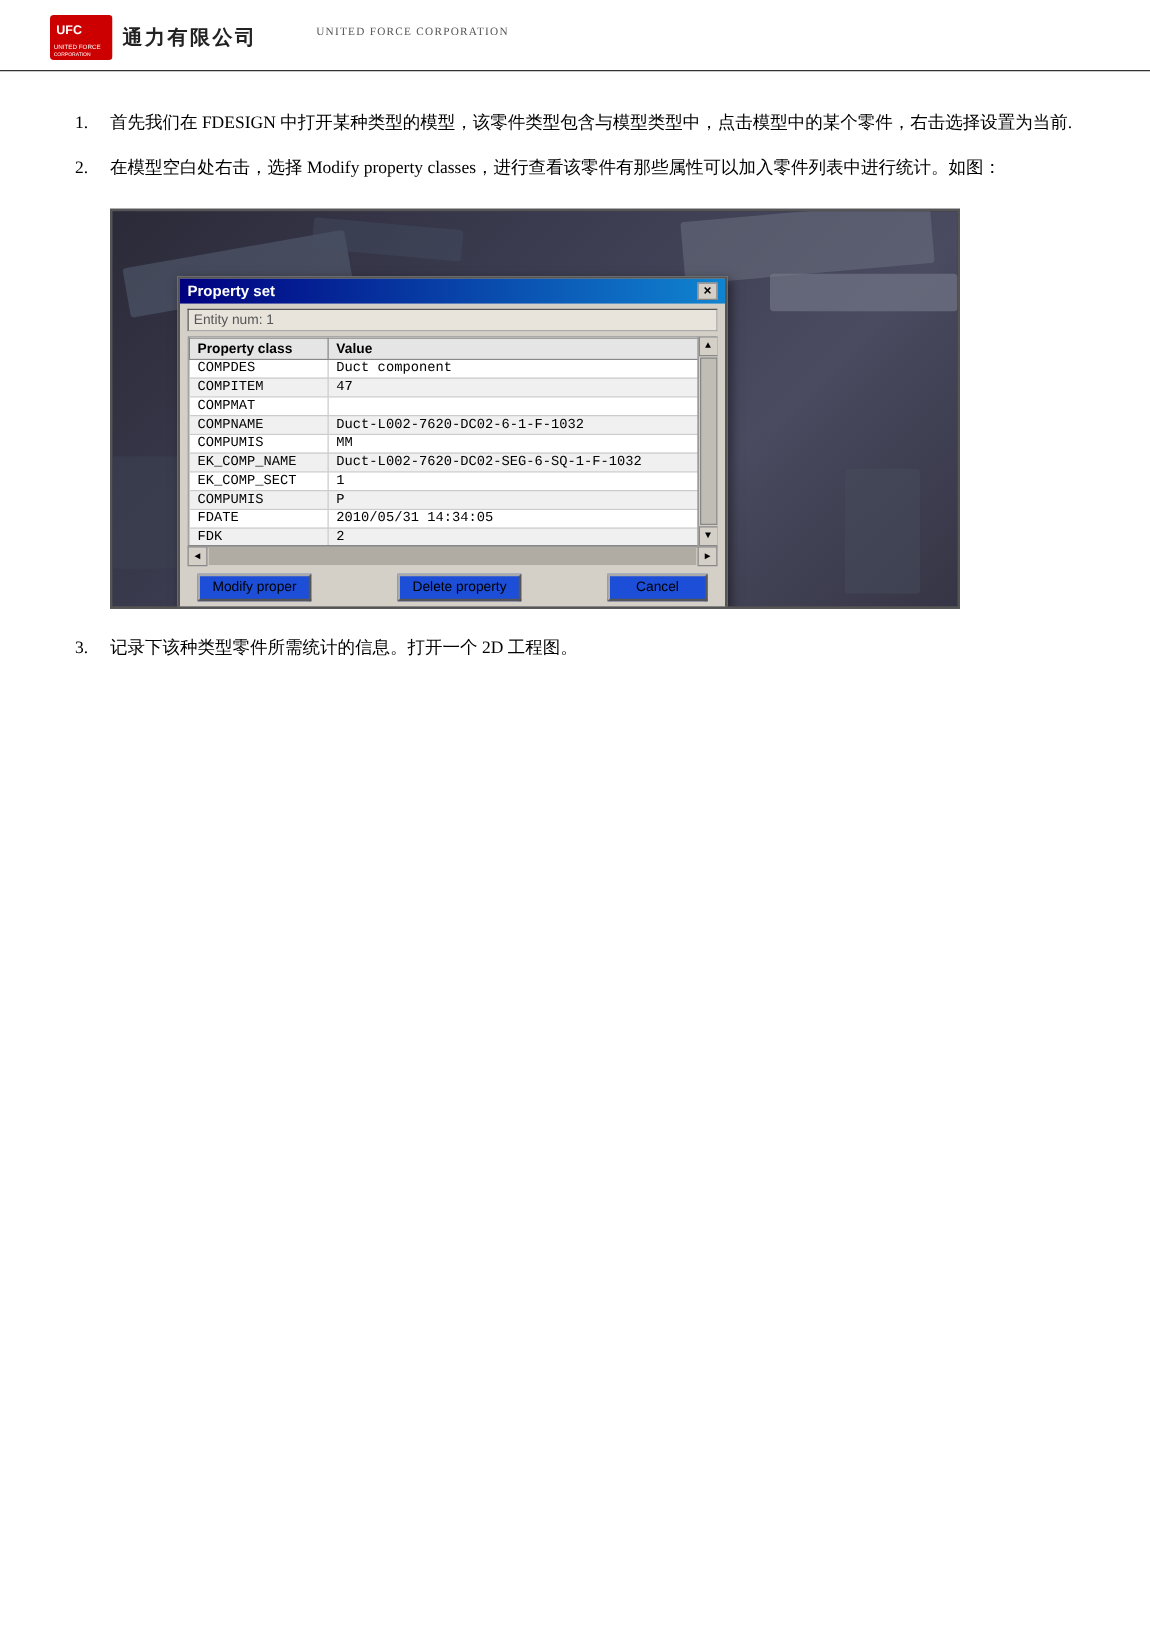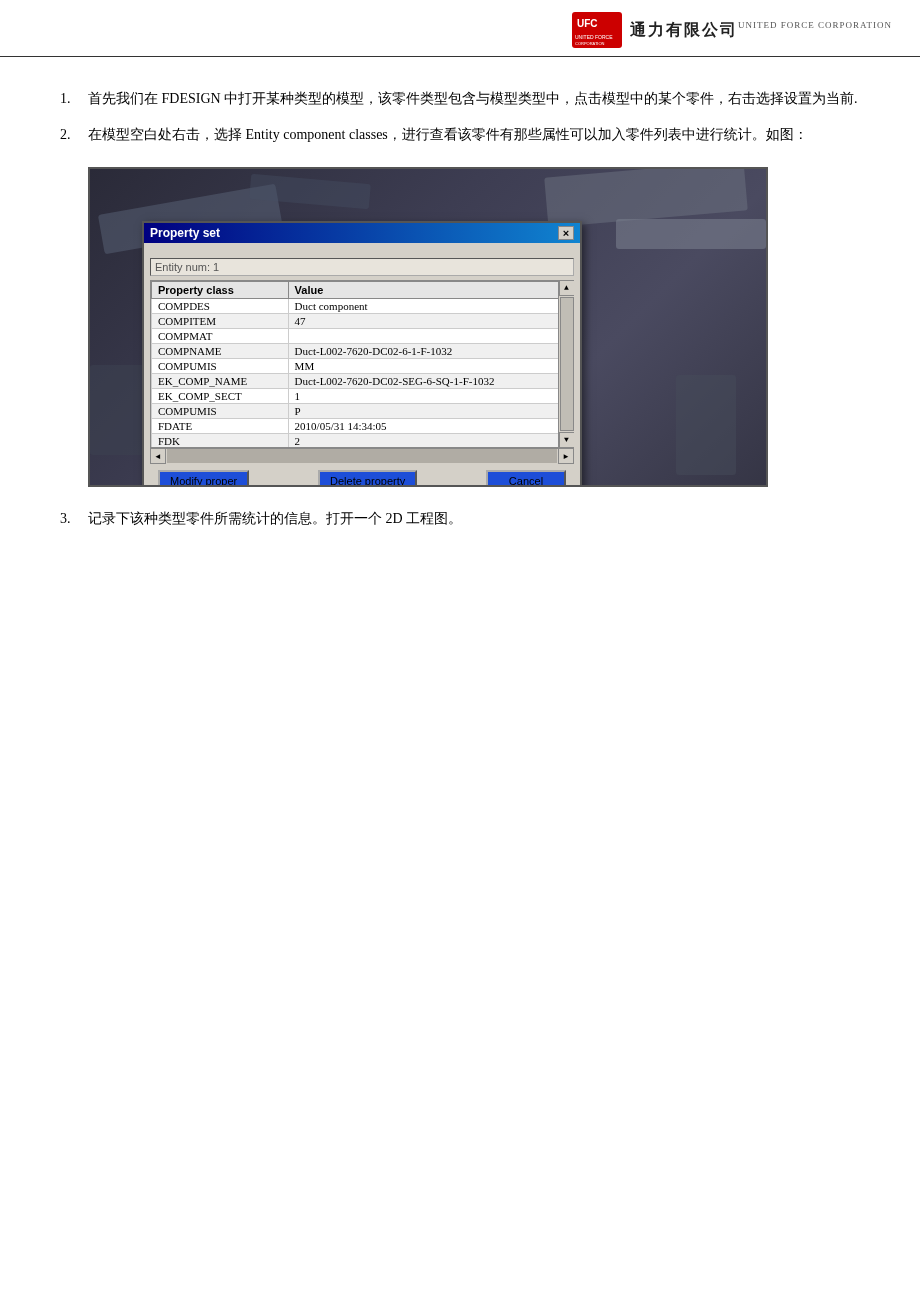--- a/index.html
+++ b/index.html
@@ -11,21 +11,20 @@
       font-size: 14px;
       color: #000;
     }
 
     
     .header {
       display: flex;
       align-items: center;
       padding: 12px 28px 8px 40px;
       border-bottom: 1px solid #333;
-      justify-content: flex-end;
     }
     .logo-box {
       display: flex;
       align-items: center;
       gap: 8px;
     }
     .logo-icon {
       width: 50px;
       height: 36px;
     }
@@ -38,20 +37,21 @@
     .logo-text .company-cn {
       font-size: 16px;
       font-weight: bold;
       color: #222;
       letter-spacing: 2px;
     }
     .logo-text .company-en {
       font-size: 9px;
       color: #555;
       letter-spacing: 1px;
+      margin-left: 47px;
     }
 
     
     .content {
       padding: 30px 60px 40px 60px;
     }
 
     .step-list {
       list-style: none;
       margin-bottom: 20px;
@@ -127,21 +127,21 @@
       height: 14px;
       display: flex;
       align-items: center;
       justify-content: center;
       font-size: 11px;
       color: #000;
       cursor: pointer;
       font-weight: bold;
     }
     .dialog-body {
-      padding: 15px 6px;
+      padding: 4px 6px;
       background: #d4d0c8;
     }
     .entity-label {
       font-family: "Arial", sans-serif;
       font-size: 11px;
       color: #555;
       background: #e8e4dc;
       border: 1px inset #aaa;
       padding: 2px 4px;
       margin-bottom: 4px;
@@ -158,21 +158,21 @@
       border: 1px solid #888;
       padding: 2px 6px;
       text-align: left;
       font-family: "Arial", sans-serif;
       font-size: 11px;
       font-weight: bold;
     }
     .property-table td {
       border: 1px solid #ccc;
       padding: 1px 6px;
-      font-family: Liberation Serif, serif;
+      font-family: Liberation Mono, monospace;
       font-size: 11px;
       white-space: nowrap;
     }
     .property-table tr:nth-child(even) td {
       background: #f0f0f0;
     }
     .property-table tr:nth-child(odd) td {
       background: #ffffff;
     }
     .table-scroll-area {
@@ -276,21 +276,21 @@
 <div class="content">
   <ol class="step-list">
 
     <li class="step-item">
       <span class="step-number">1.</span>
       <span class="step-text">首先我们在 FDESIGN 中打开某种类型的模型，该零件类型包含与模型类型中，点击模型中的某个零件，右击选择设置为当前.</span>
     </li>
 
     <li class="step-item">
       <span class="step-number">2.</span>
-      <span class="step-text">在模型空白处右击，选择 Entity component classes，进行查看该零件有那些属性可以加入零件列表中进行统计。如图：</span>
+      <span class="step-text">在模型空白处右击，选择 Modify property classes，进行查看该零件有那些属性可以加入零件列表中进行统计。如图：</span>
     </li>
   </ol>
 
   <div class="screenshot-container">
     <div class="model-bg"></div>
 
     <div class="duct-shape" style="top:30px;left:10px;width:180px;height:40px;transform:rotate(-10deg);background:rgba(90,100,120,0.5);"></div>
     <div class="duct-shape" style="top:10px;left:160px;width:120px;height:25px;transform:rotate(5deg);background:rgba(70,80,100,0.4);"></div>
     <div class="duct-shape" style="top:0px;right:20px;width:200px;height:50px;transform:rotate(-5deg);background:rgba(110,115,130,0.5);"></div>
     <div class="duct-shape" style="bottom:30px;left:0px;width:80px;height:90px;background:rgba(60,65,80,0.6);"></div>

